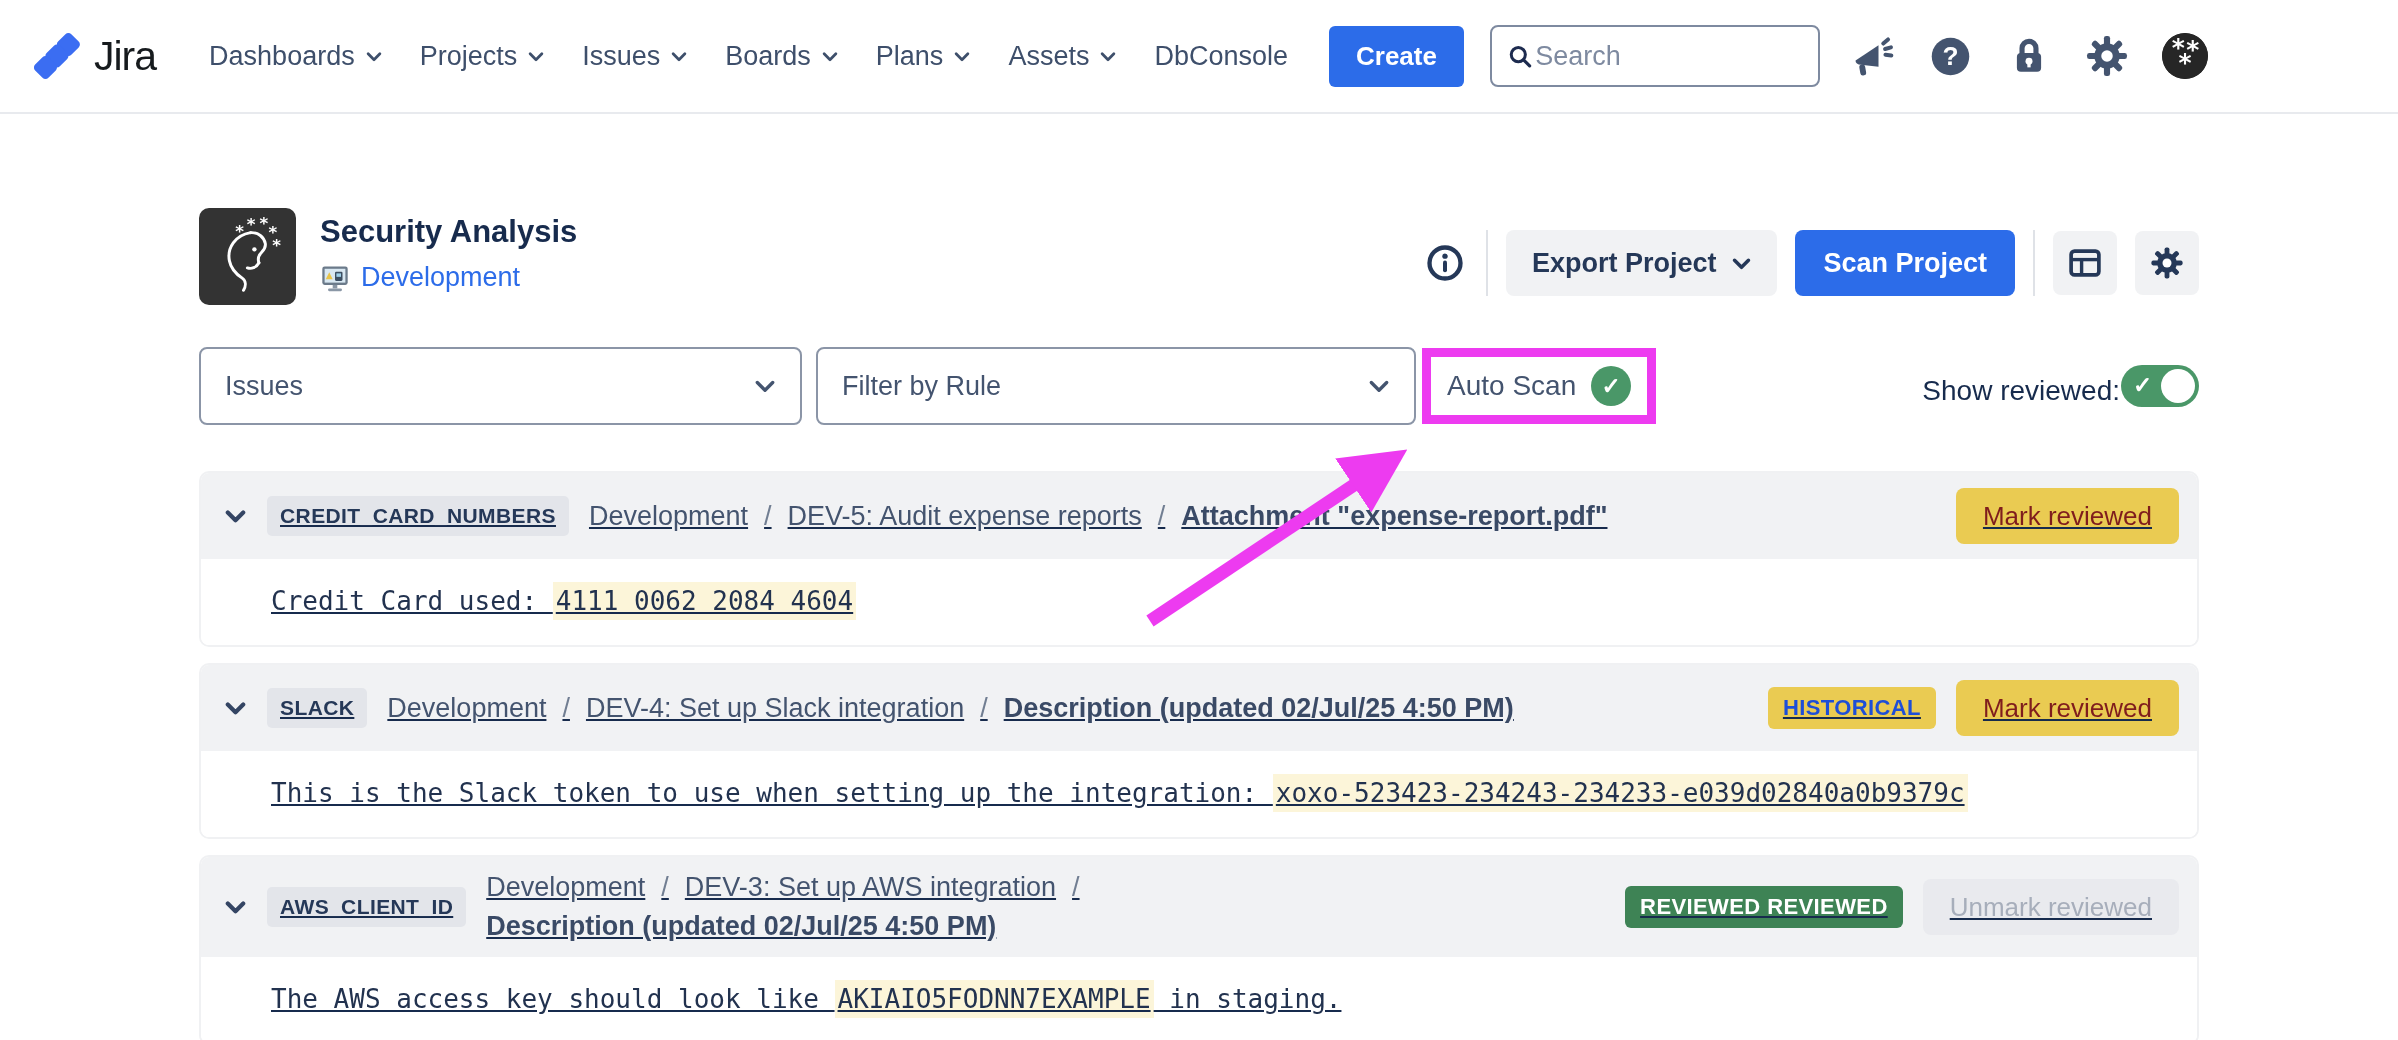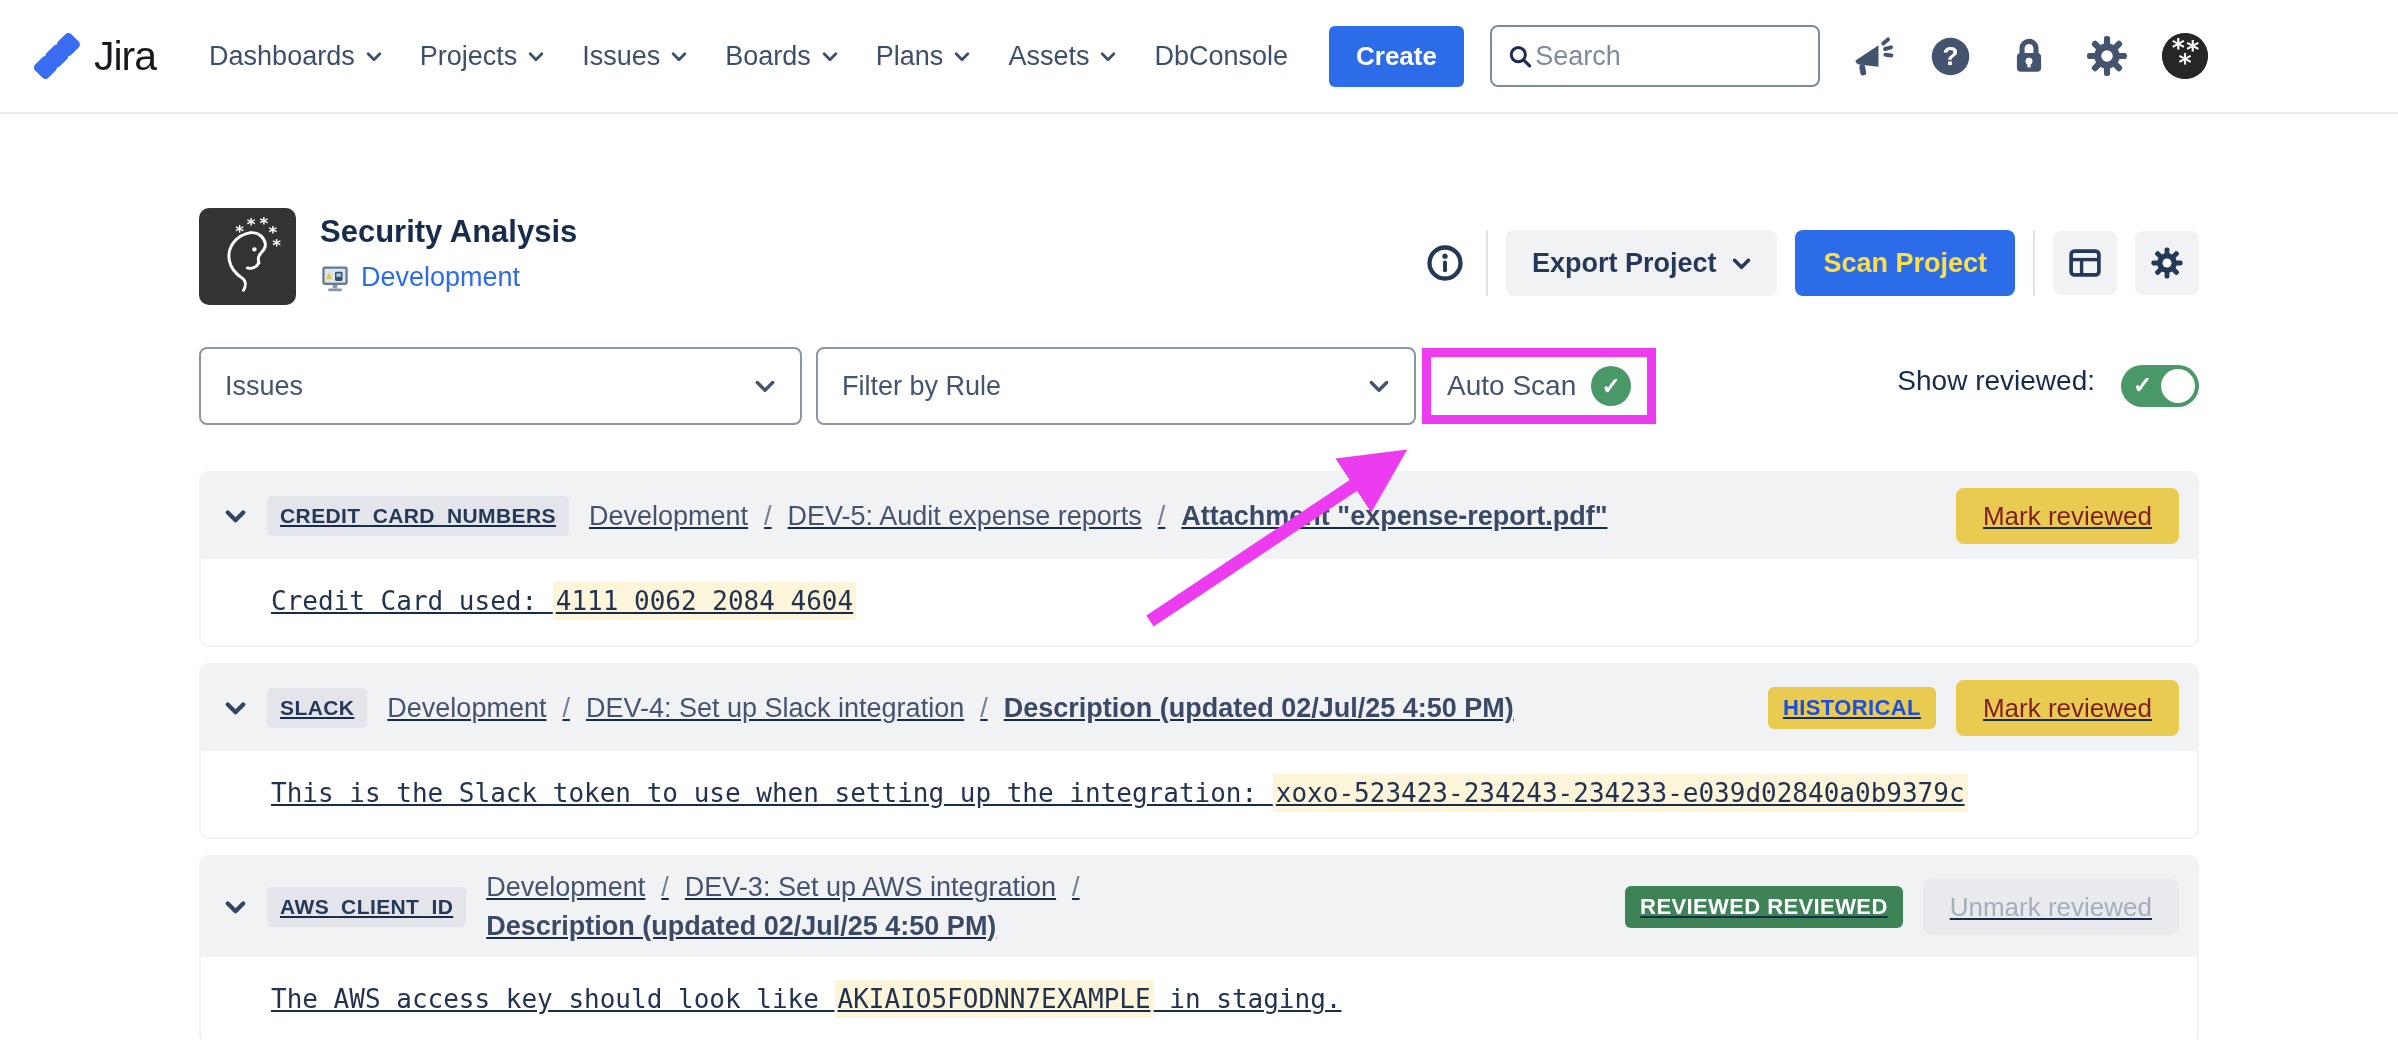--- a/index.html
+++ b/index.html
@@ -51,21 +51,21 @@
   .page-title { font-size:31px; font-weight:700; color:#172B4D; margin:6px 0 12px; }
   .project-line { display:flex; align-items:center; gap:11px; font-size:27px; color:#2C6CE9; cursor:pointer; }
   .header-actions { margin-left:auto; display:flex; align-items:center; gap:18px; margin-top:22px; }
   .v-divider { width:2px; height:66px; background:#DFE2E7; }
   .btn-gray {
     background:#F1F2F4; color:#253858; font-weight:700; font-size:27px; border:none;
     border-radius:8px; padding:0 26px; height:66px; display:flex; align-items:center; gap:16px;
     cursor:pointer; font-family:"Liberation Sans", sans-serif;
   }
   .btn-blue {
-    background:#2C6CE9; color:#fde047; font-weight:700; font-size:27px; border:none;
+    background:#2C6CE9; color:#ffffff; font-weight:700; font-size:27px; border:none;
     border-radius:8px; padding:0 28px; height:66px; cursor:pointer; font-family:"Liberation Sans", sans-serif;
   }
   .icon-btn {
     width:64px; height:64px; background:#F1F2F4; border-radius:8px; border:none;
     display:flex; align-items:center; justify-content:center; cursor:pointer;
   }
 
   
   .filter-row { display:flex; align-items:center; margin-top:42px; }
   .select {
@@ -74,21 +74,21 @@
     font-size:27px; color:#44546F; cursor:pointer;
   }
   .select-issues { width:603px; margin-right:14px; }
   .select-rule  { width:600px; }
   .autoscan-annotation { border:9px solid #ED3BF0; margin-left:6px; background:#fff; }
   .autoscan { display:flex; align-items:center; gap:15px; padding:9px 16px; font-size:28px; color:#44546F; cursor:pointer; }
   .check-circle {
     width:40px; height:40px; border-radius:50%; background:#4A9768; color:#fff;
     display:flex; align-items:center; justify-content:center; font-size:23px; font-weight:700;
   }
-  .show-reviewed { margin-left:auto; display:flex; align-items:flex-start; gap:26px; font-size:28px; color:#172B4D; }
+  .show-reviewed { margin-left:auto; display:flex; align-items:flex-end; gap:1px; font-size:28px; color:#172B4D; }
   .toggle { width:78px; height:42px; border-radius:21px; background:#4A9768; position:relative; cursor:pointer; }
   .toggle .tick { position:absolute; left:12px; top:50%; transform:translateY(-52%); color:#fff; font-size:23px; font-weight:700; }
   .toggle .knob { position:absolute; right:4px; top:4px; width:34px; height:34px; border-radius:50%; background:#fff; }
 
   
   .findings { margin-top:46px; display:flex; flex-direction:column; gap:16px; }
   .finding { border:2px solid #F0F1F3; border-radius:10px; overflow:hidden;text-decoration:underline; }
   .finding-header {
     background:#F1F2F4; display:flex; align-items:center; gap:20px;
     padding:15px 18px 15px 22px; min-height:82px; cursor:pointer;

